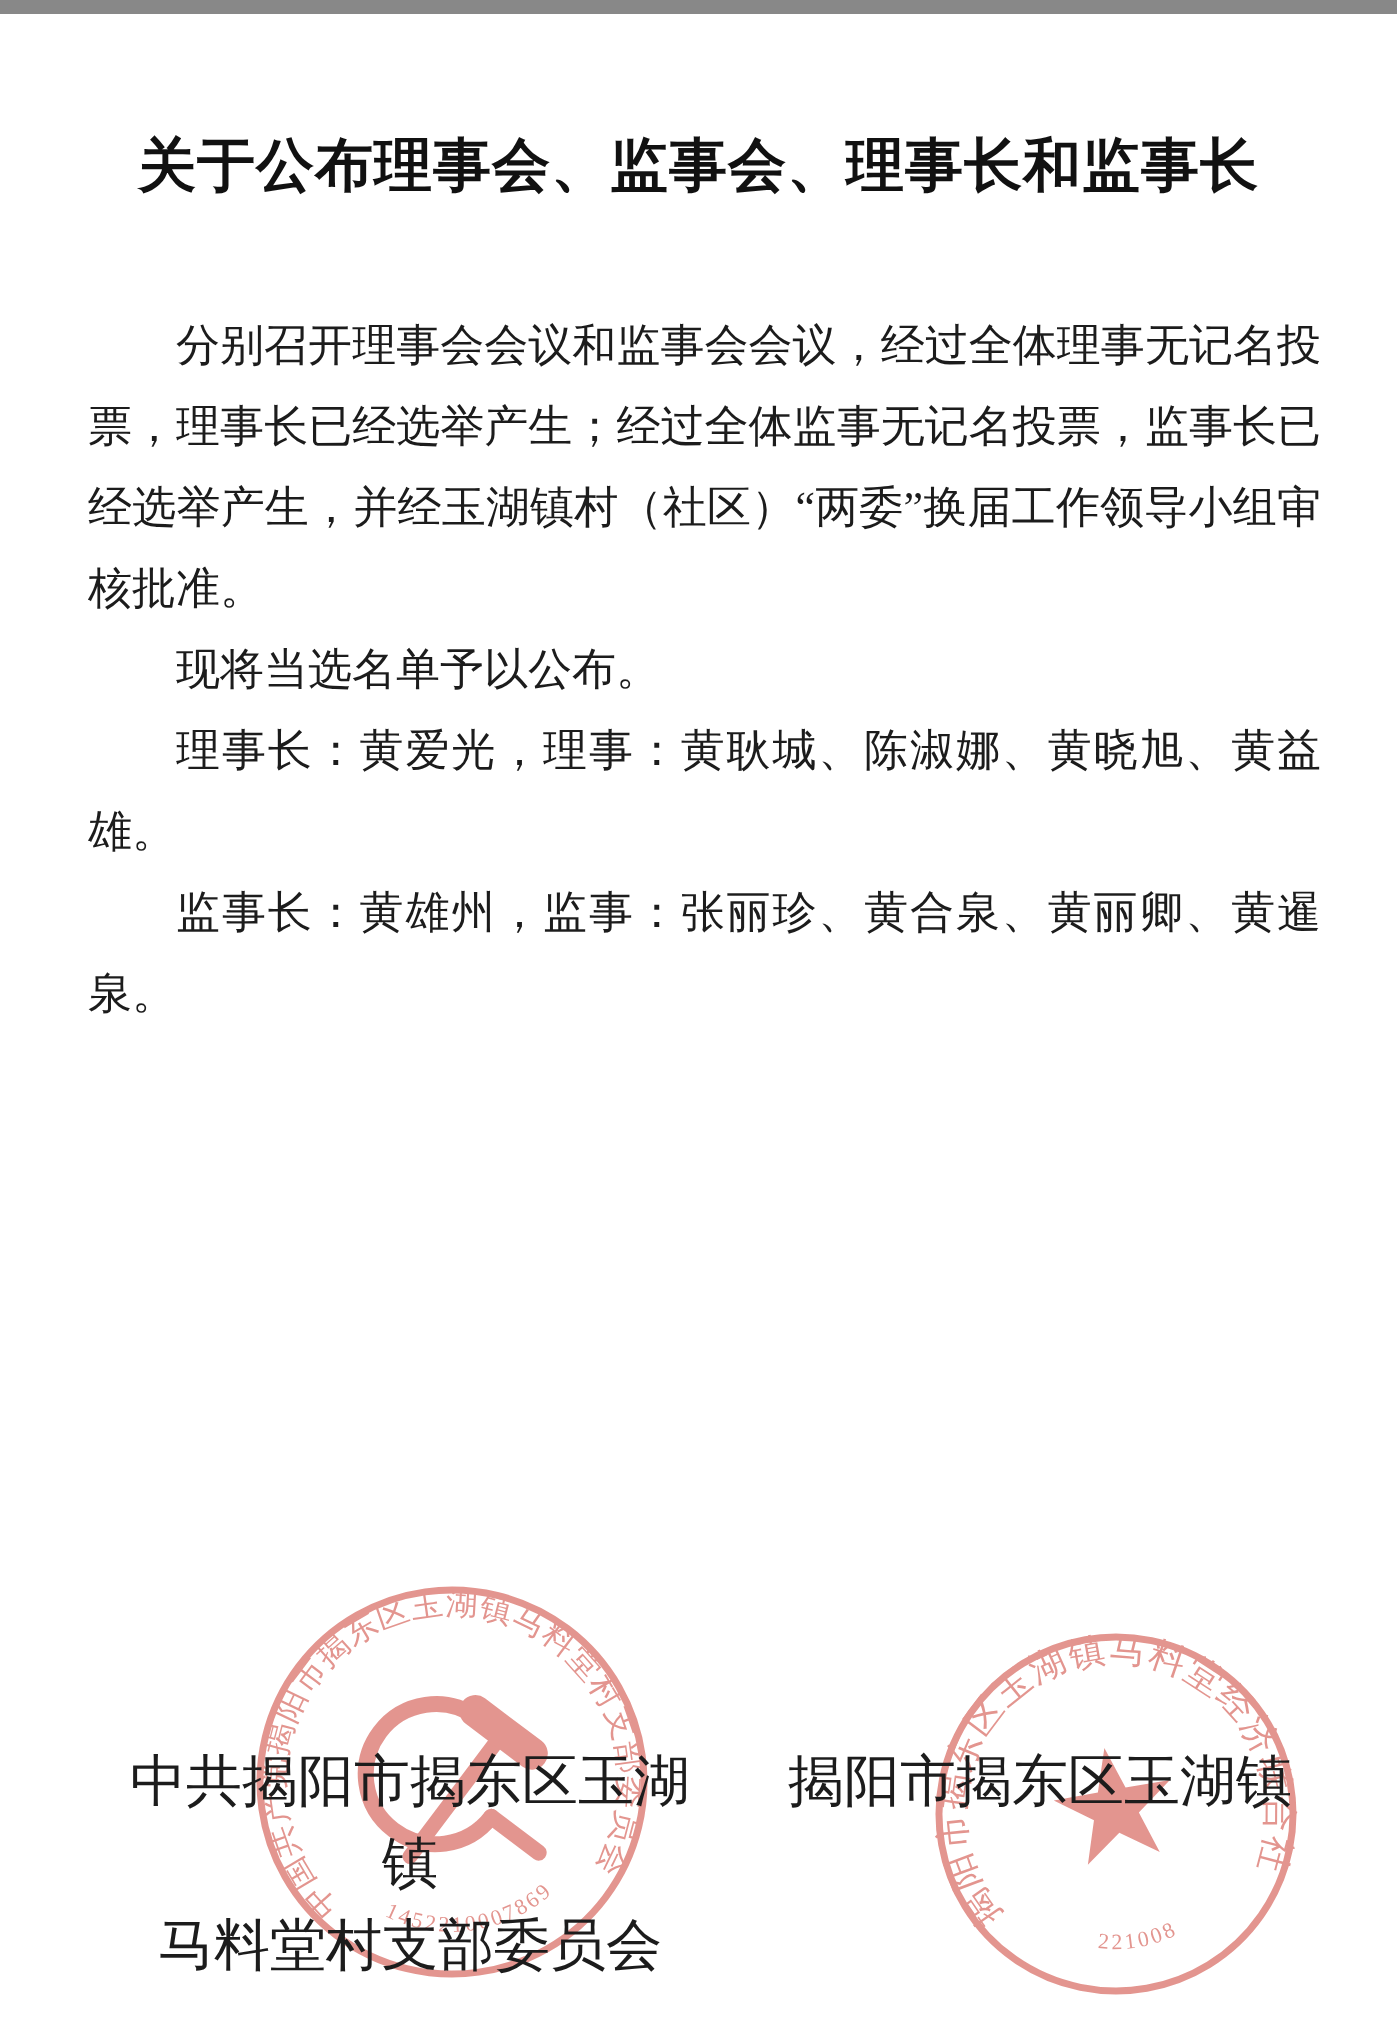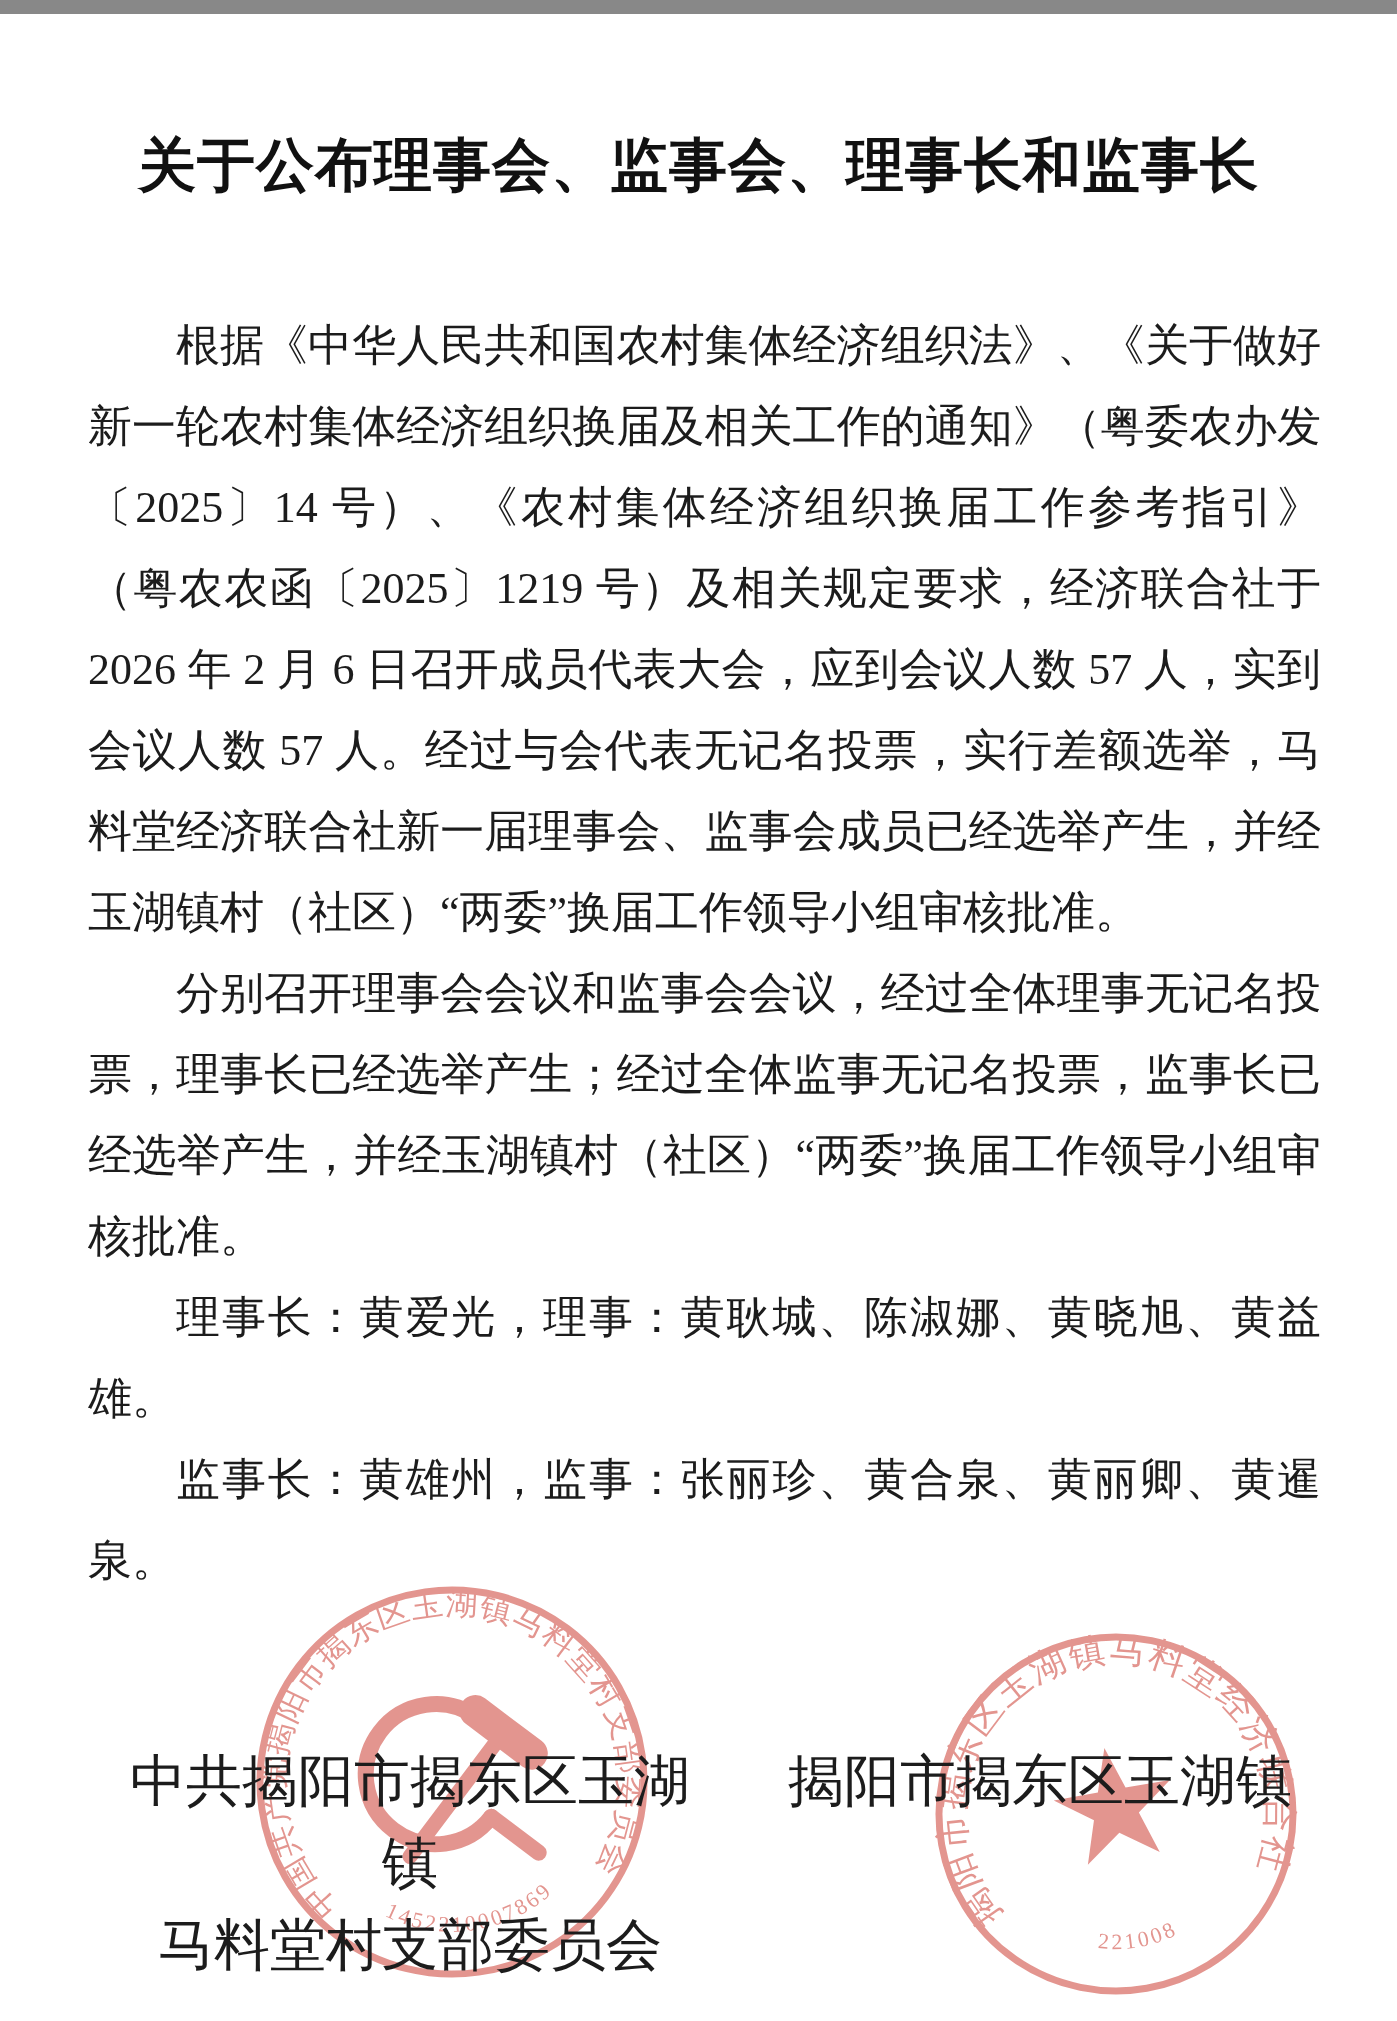--- a/index.html
+++ b/index.html
@@ -66,22 +66,22 @@
 </head>
 <body>
 
 <div class="page">
 
   <h1 class="title">
     <span class="title-line">关于公布理事会、监事会、理事长和监事长</span>
   </h1>
 
   <div class="doc-body">
-    <p>根据《中华人民共和国农村集体经济组织法》、《关于做好新一轮农村集体经济组织换届及相关工作的通知》（粤委农办发〔2025〕14 号）、《农村集体经济组织换届工作参考指引》（粤农农函〔2025〕1219 号）及相关规定要求，经济联合社于 2026 年 2 月 6 日召开成员代表大会，应到会议人数 57 人，实到会议人数 57 人。经过与会代表无记名投票，实行差额选举，马料堂经济联合社新一届理事会、监事会成员已经选举产生，并经玉湖镇村（社区）“两委”换届工作领导小组审核批准。</p>
     <p>分别召开理事会会议和监事会会议，经过全体理事无记名投票，理事长已经选举产生；经过全体监事无记名投票，监事长已经选举产生，并经玉湖镇村（社区）“两委”换届工作领导小组审核批准。</p>
+    <p>现将当选名单予以公布。</p>
     <p>理事长：黄爱光，理事：黄耿城、陈淑娜、黄晓旭、黄益雄。</p>
     <p>监事长：黄雄州，监事：张丽珍、黄合泉、黄丽卿、黄暹泉。</p>
   </div>
 
   <svg class="stamp stamp-left" viewBox="0 0 400 400" aria-hidden="true">
     <circle cx="200" cy="200" r="192" fill="none" stroke="currentColor" stroke-width="7"></circle>
     <defs>
       <path id="arcLeftTop" d="M 81,319 A 168,168 0 1 1 319,319" fill="none"></path>
       <path id="arcLeftBottom" d="M 104,315 A 150,150 0 0 0 296,315" fill="none"></path>
     </defs>

